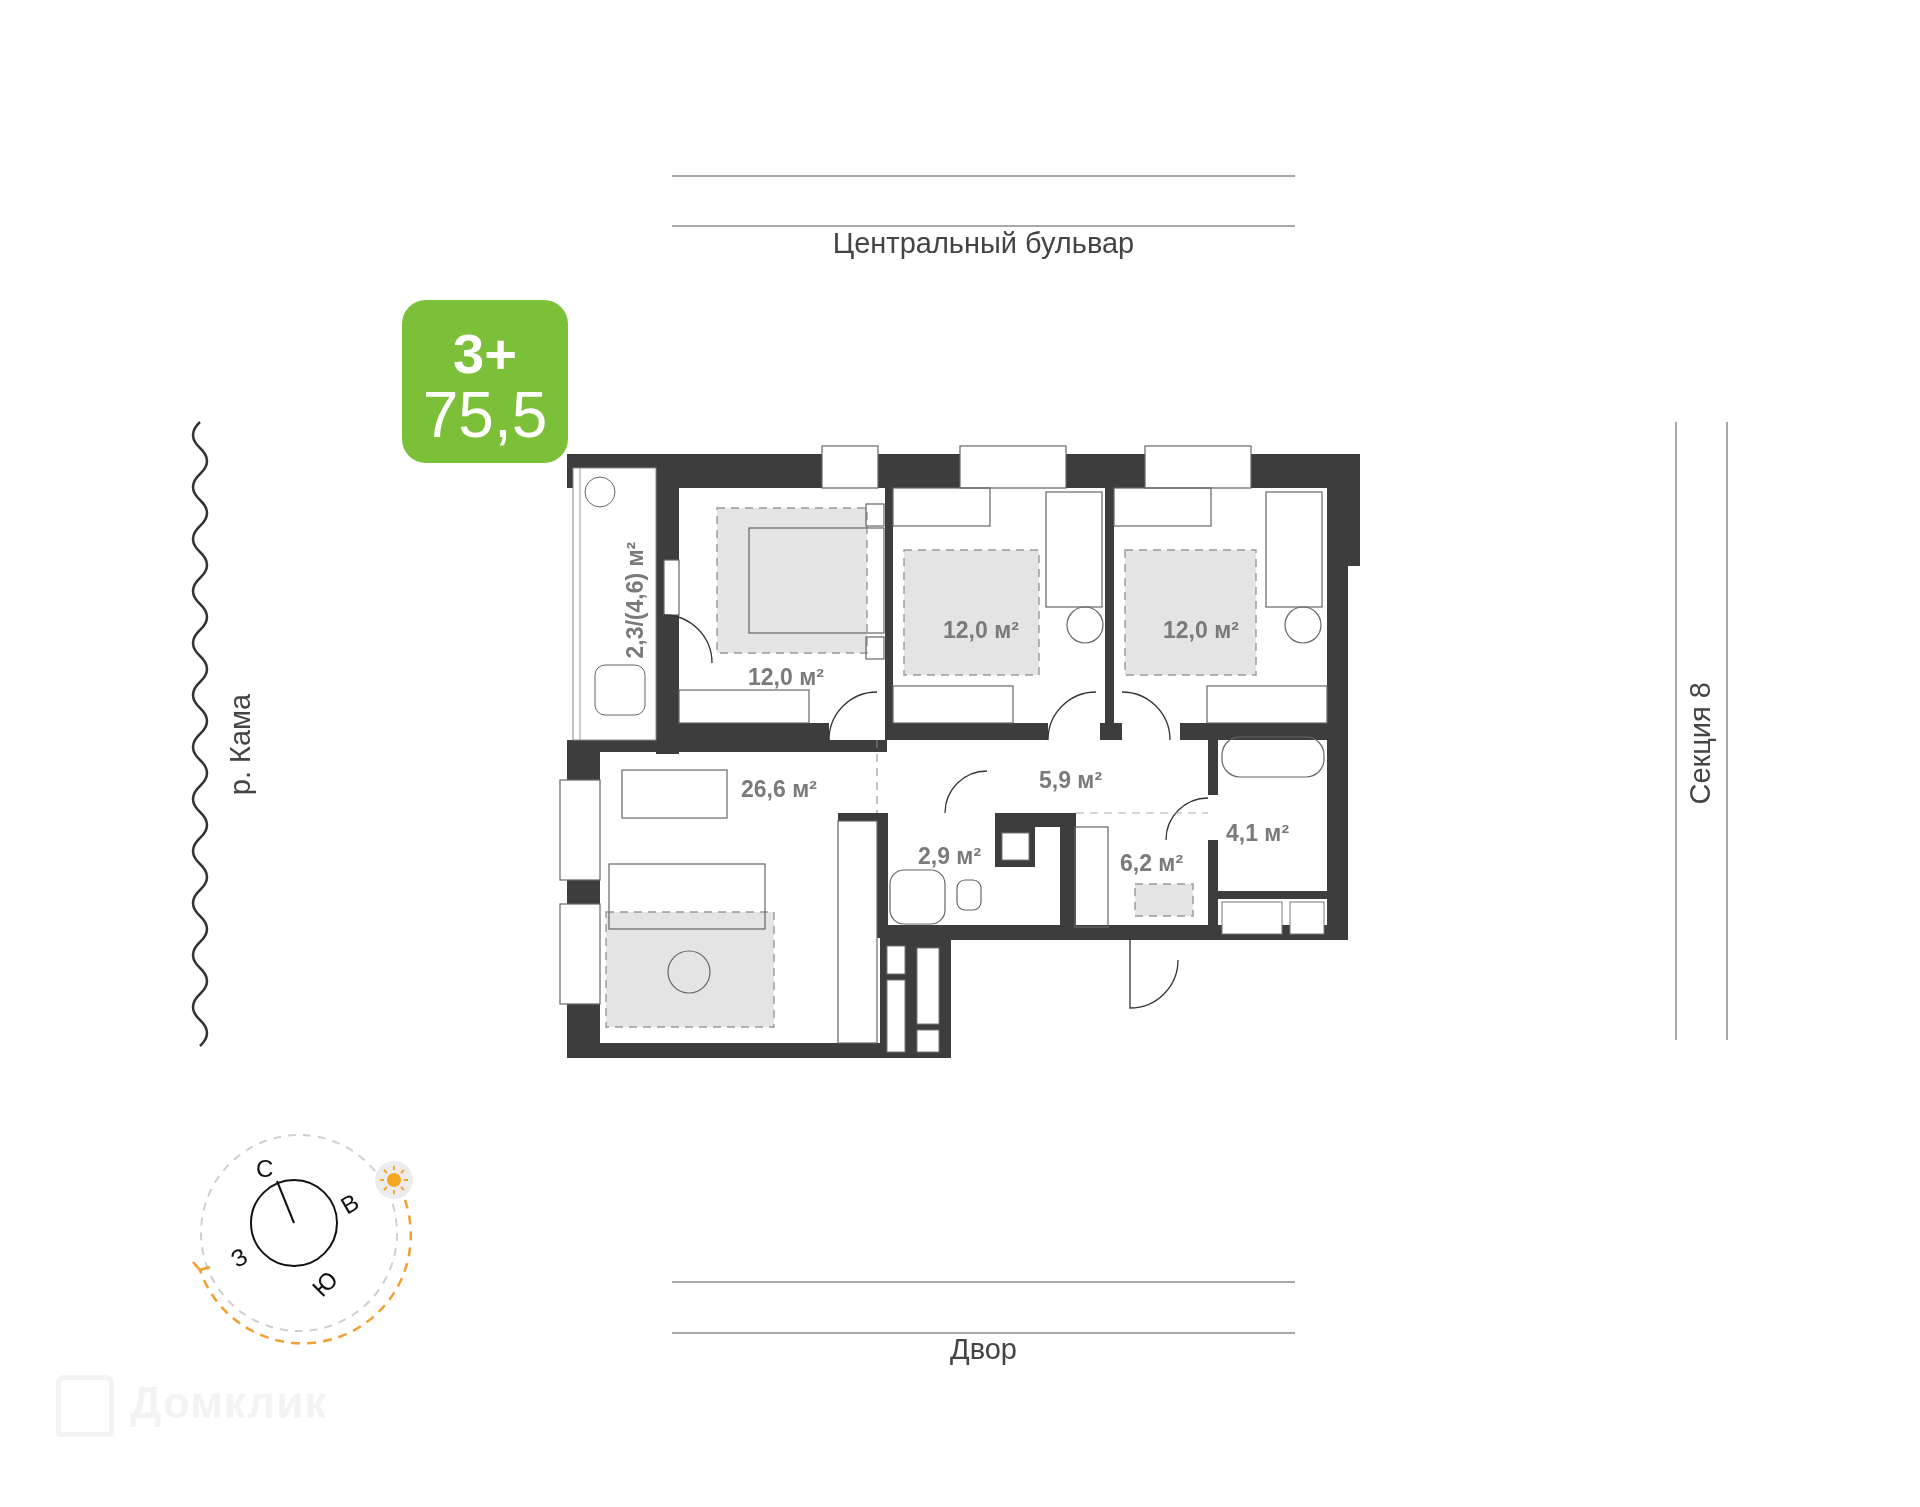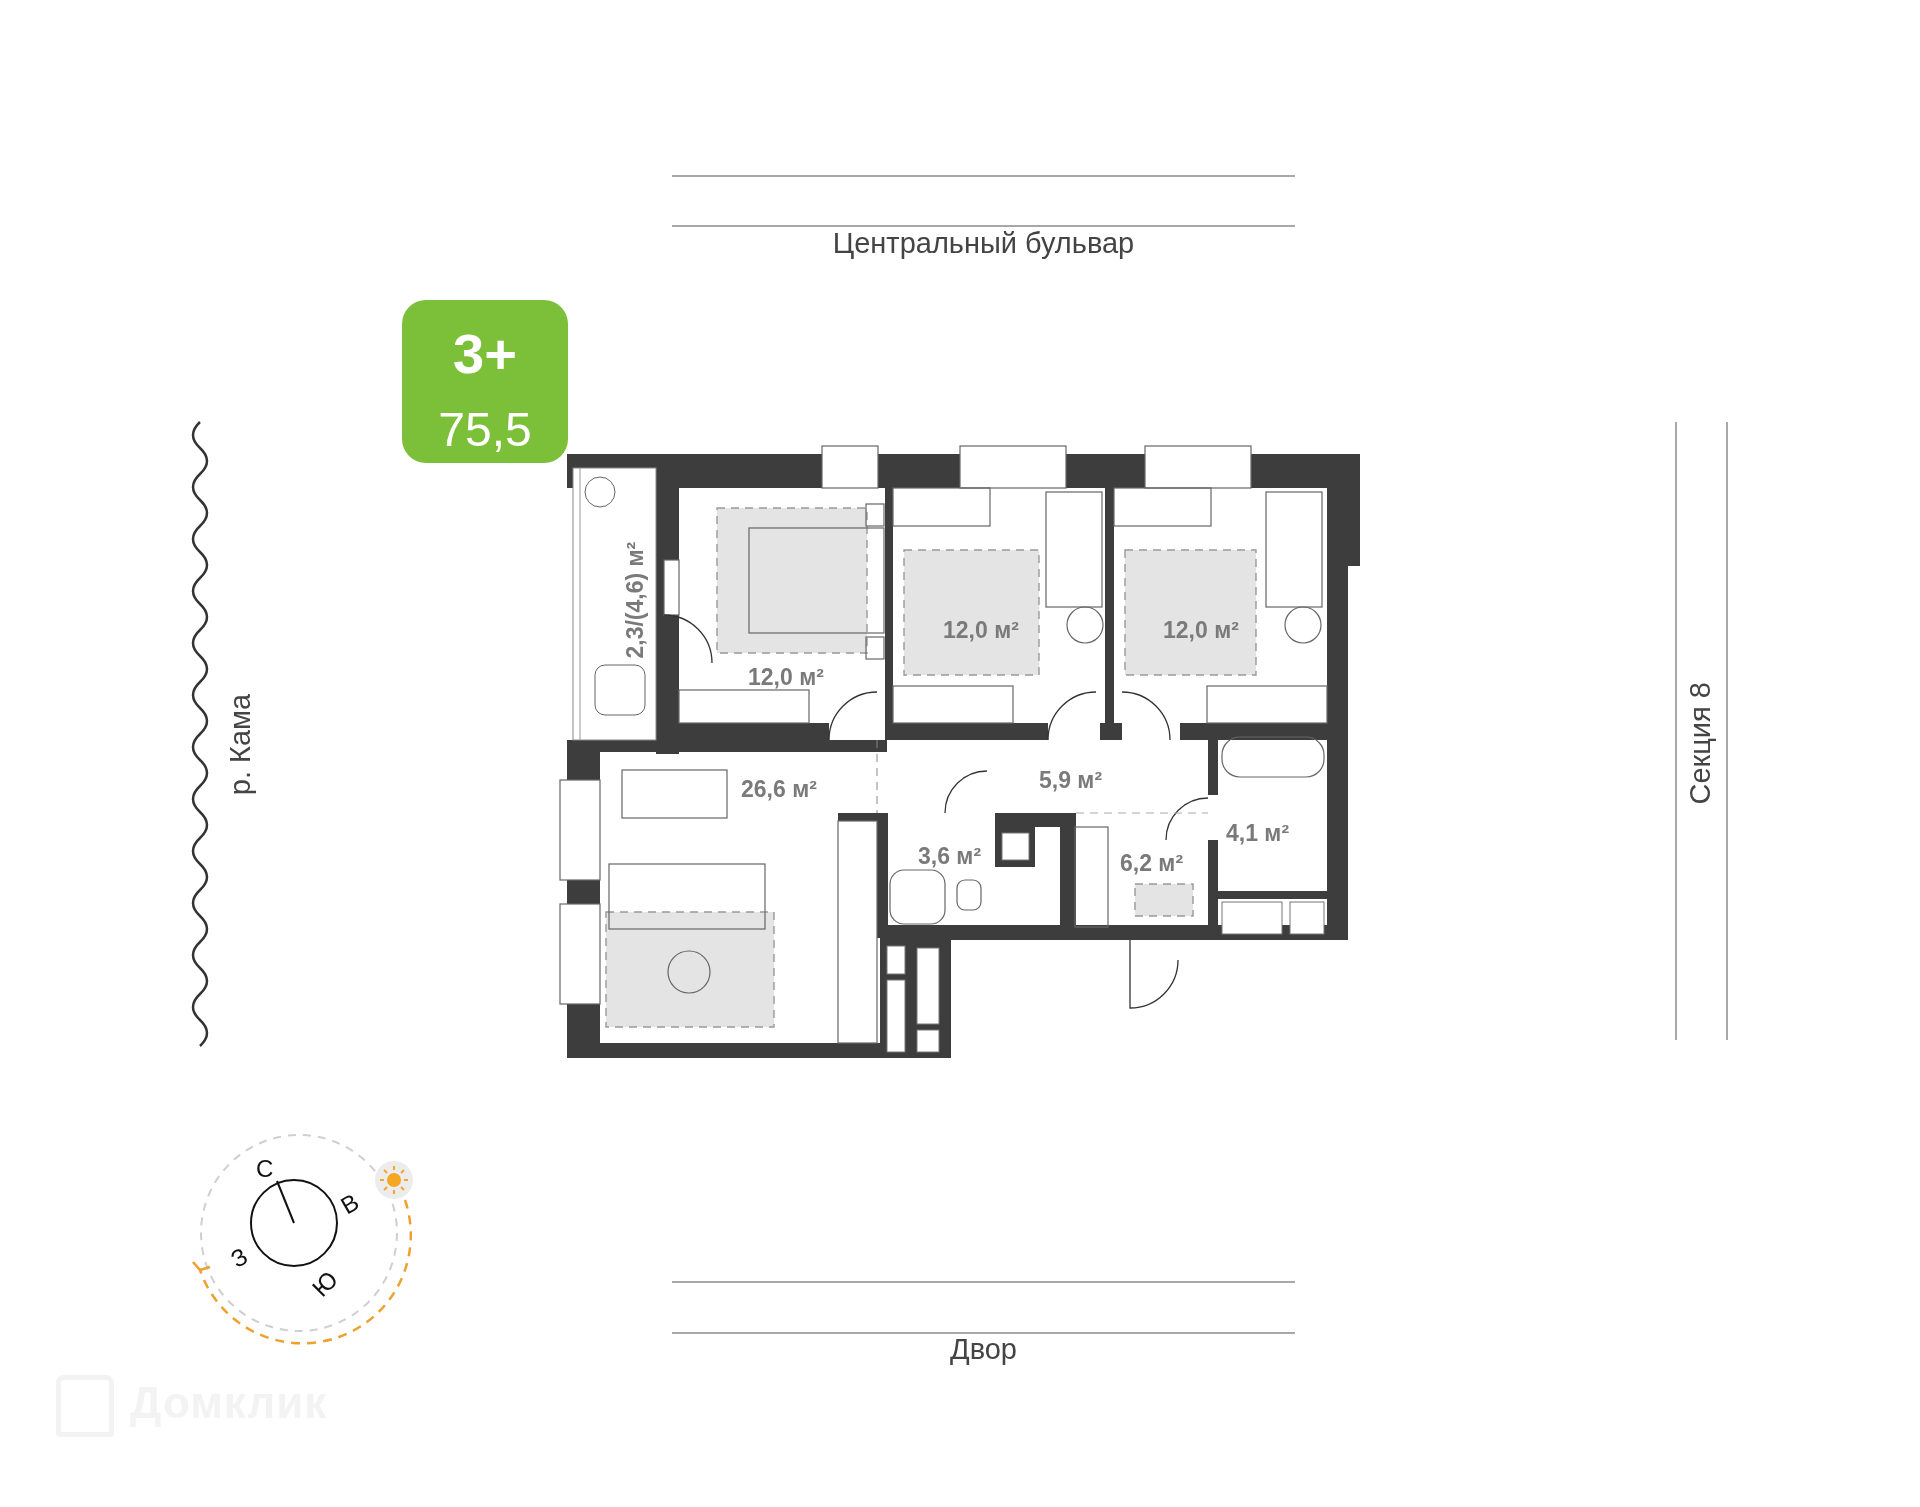--- a/index.html
+++ b/index.html
@@ -4,21 +4,21 @@
 <style>
   html,body{margin:0;padding:0;background:#ffffff;}
   body{width:1920px;height:1507px;position:relative;overflow:hidden;font-family:"Liberation Sans","DejaVu Sans",sans-serif;}
   .abs{position:absolute;}
   .hline{position:absolute;height:2px;background:#a8a8a8;}
   .vline{position:absolute;width:2px;background:#a8a8a8;}
   .street{position:absolute;color:#444;font-size:29px;text-align:center;margin-top:44px;}
   .vlabel{position:absolute;color:#444;font-size:29px;white-space:nowrap;transform-origin:center center;transform:rotate(-90deg);}
   .badge{position:absolute;left:402px;top:300px;width:166px;height:163px;border-radius:24px;background:#7cc03a;color:#fff;text-align:center;}
   .badge .rooms{font-size:56px;font-weight:bold;line-height:56px;margin-top:26px;}
-  .badge .area{font-size:48px;line-height:50px;margin-top:23px;}
+  .badge .area{font-size:64px;line-height:50px;margin-top:8px;}
   .room-label{position:absolute;color:#7a7a7a;font-size:23px;font-weight:bold;white-space:nowrap;}
   .watermark{position:absolute;left:56px;top:1375px;color:#f3f3f3;font-size:44px;font-weight:bold;letter-spacing:1px;}
   svg{position:absolute;left:0;top:0;}
 </style>
 </head>
 <body>
 
 <div class="hline" style="left:672px;top:175px;width:623px;"></div>
 <div class="street" style="left:672px;top:183px;width:623px;">Центральный бульвар</div>
 <div class="hline" style="left:672px;top:225px;width:623px;"></div>
@@ -177,19 +177,19 @@
 <div class="abs" style="left:342px;top:1190px;font-size:24px;color:#111;transform:rotate(-30deg);">В</div>
 <div class="abs" style="left:232px;top:1244px;font-size:24px;color:#111;transform:rotate(-30deg);">З</div>
 <div class="abs" style="left:313px;top:1270px;font-size:24px;color:#111;transform:rotate(-45deg);">Ю</div>
 
 <div class="room-label" style="left:580px;top:590px;transform:rotate(-90deg);transform-origin:center;width:110px;text-align:center;">2,3/(4,6) м²</div>
 <div class="room-label" style="left:748px;top:664px;">12,0 м²</div>
 <div class="room-label" style="left:943px;top:617px;">12,0 м²</div>
 <div class="room-label" style="left:1163px;top:617px;">12,0 м²</div>
 <div class="room-label" style="left:741px;top:776px;">26,6 м²</div>
 <div class="room-label" style="left:1039px;top:767px;text-align:center;">5,9 м²</div>
-<div class="room-label" style="left:918px;top:843px;">3,6 м²</div>
+<div class="room-label" style="left:918px;top:843px;">2,9 м²</div>
 <div class="room-label" style="left:1120px;top:850px;">6,2 м²</div>
 <div class="room-label" style="left:1226px;top:820px;">4,1 м²</div>
 
 <div class="watermark">
   <span style="display:inline-block;width:48px;height:52px;border:5px solid #f3f3f3;border-radius:8px 8px 4px 4px;vertical-align:middle;margin-right:16px;"></span><span>Домклик</span>
 </div>
 
 </body></html>

